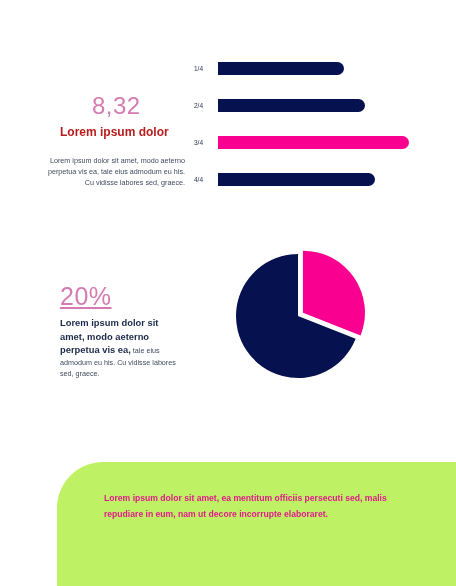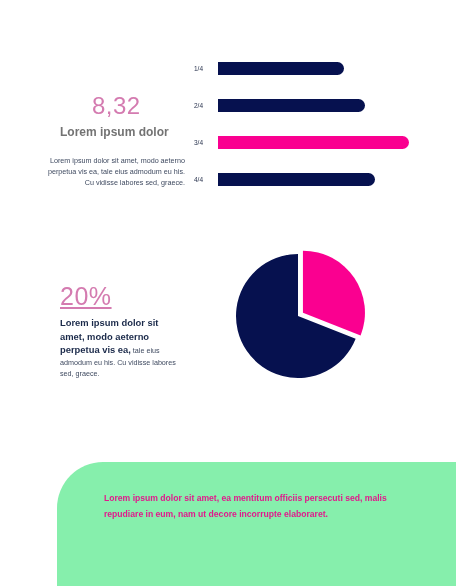--- a/index.html
+++ b/index.html
@@ -21,21 +21,21 @@
 
   
   .stat-block { position: absolute; }
   .stat-number {
     color: #d47bb0;
     font-weight: 300;
     letter-spacing: 0.5px;
     white-space: nowrap;
   }
   .stat-heading {
-    color: #737373;
+    color: #b91c1c;
     font-weight: bold;
   }
   .stat-body {
     color: #3f4a60;
     line-height: 1.55;
   }
 
   #s1-number { left: 60px; top: 92px; font-size: 24px; margin-left: 32px; }
   #s1-heading { left: 60px; top: 125px; font-size: 12px; }
   #s1-body {
@@ -101,21 +101,21 @@
   }
   #pie-wrap svg { display: block; width: 100%; height: 100%; }
 
   
   #banner {
     position: absolute;
     left: 57px;
     top: 462px;
     width: 399px;
     height: 124px;
-    background: #86efac;
+    background: #bef264;
     border-top-left-radius: 46px;
   }
   #banner-text {
     position: absolute;
     left: 47px;
     top: 29px;
     width: 290px;
     color: #e01a8c;
     font-size: 8.6px;
     font-weight: bold;

